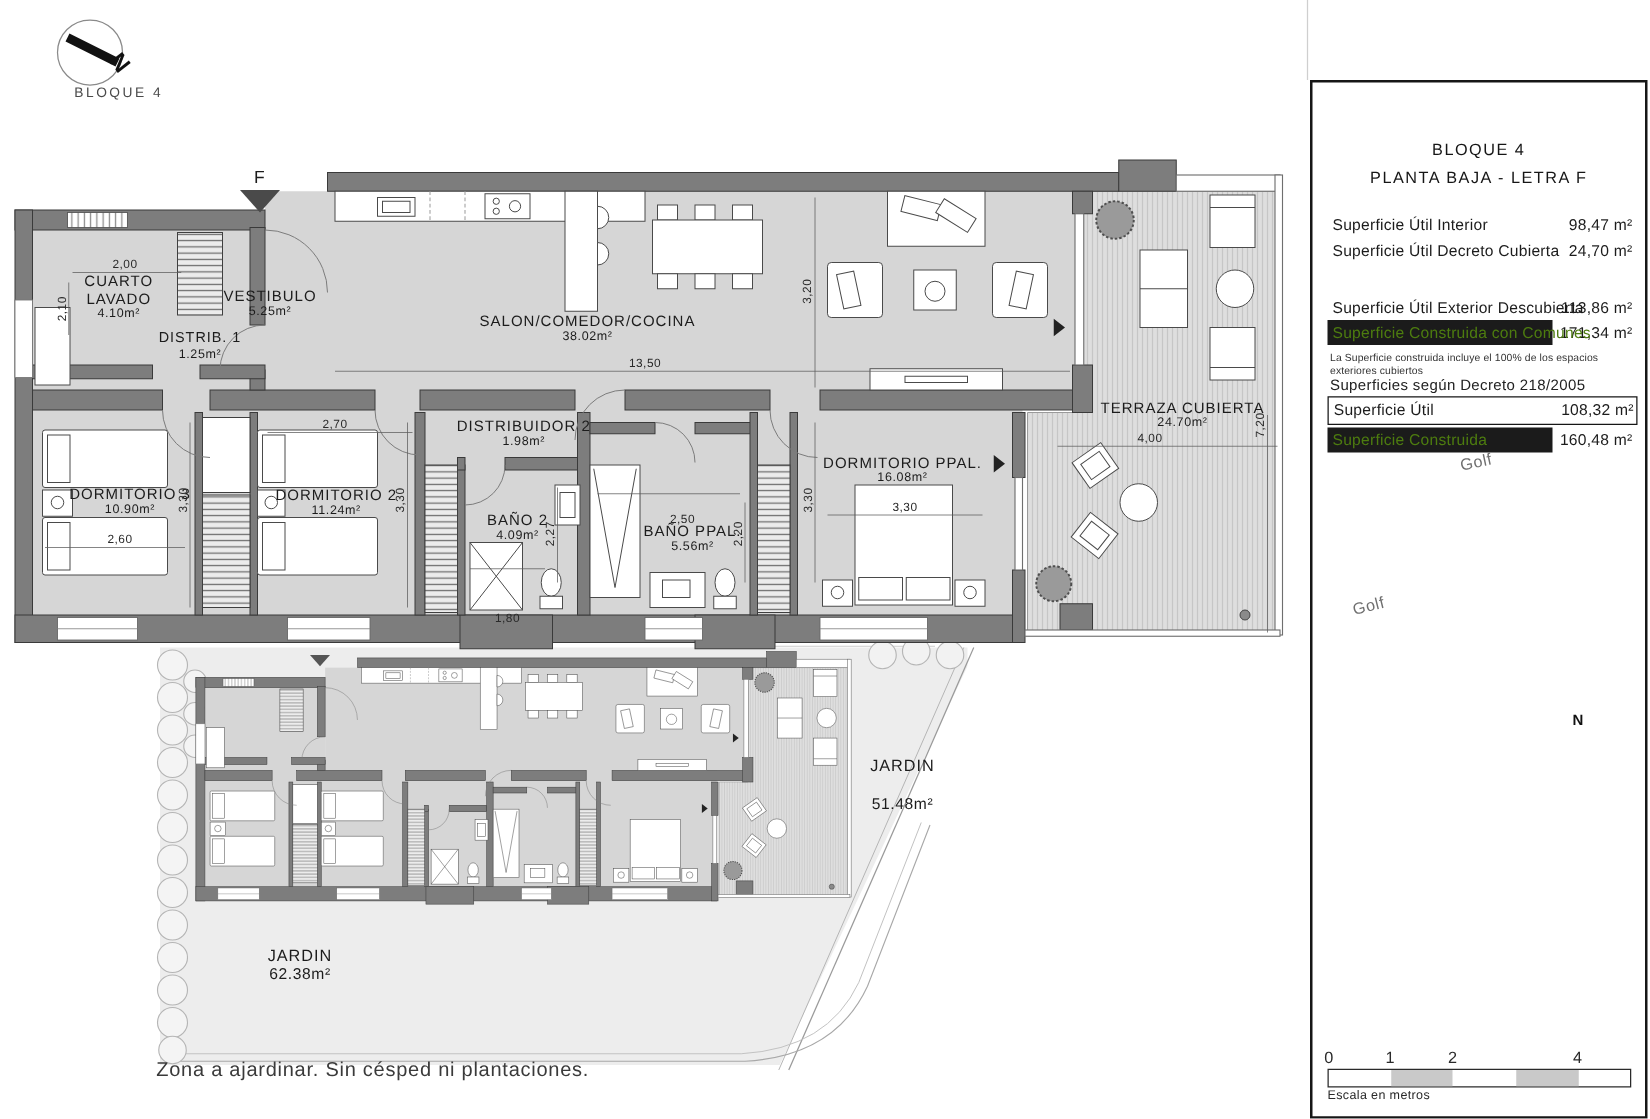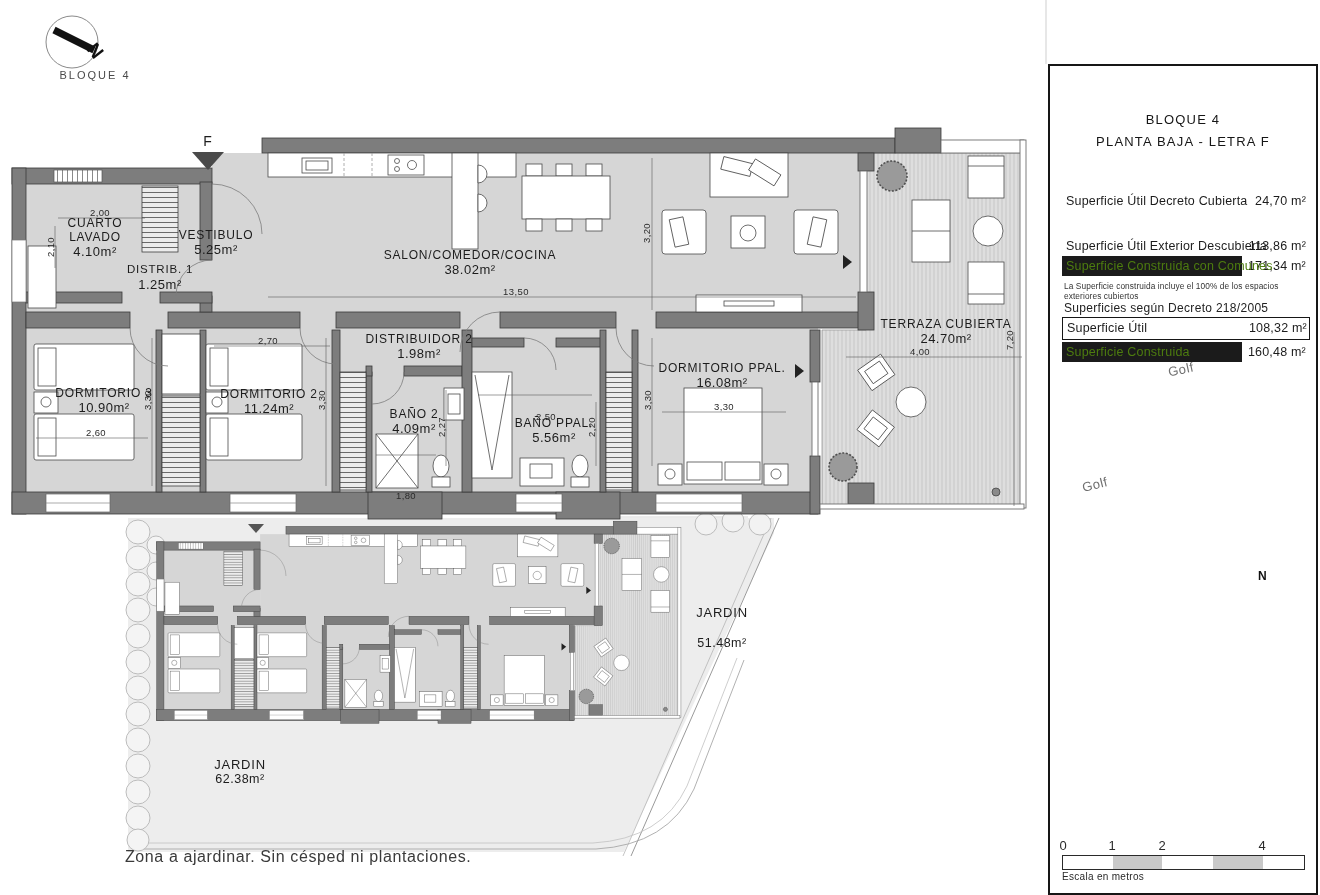--- a/index.html
+++ b/index.html
@@ -1,21 +1,21 @@
 <!DOCTYPE html>
 <html><head>
 <meta charset="utf-8">
 <style>
   html,body{margin:0;padding:0;background:#fff;}
   #sheet{position:relative;width:1320px;height:895px;background:#fff;overflow:hidden;
          font-family:"Liberation Sans", sans-serif;color:#1c1c1c;}
   svg{position:absolute;left:0;top:0;}
   .lbl{position:absolute;transform:translate(-50%,-50%);text-align:center;font-size:12px;
        letter-spacing:.8px;line-height:1.18;white-space:nowrap;color:#1c1c1c;}
-  .lbl .area{display:block;font-size:13px;letter-spacing:.5px;}
+  .lbl .area{display:block;font-size:10px;letter-spacing:.5px;}
   .dim{position:absolute;transform:translate(-50%,-50%);font-size:9.5px;letter-spacing:.4px;color:#2a2a2a;white-space:nowrap;}
   .vdim{transform:translate(-50%,-50%) rotate(-90deg);}
   .small-cap{position:absolute;font-size:16px;letter-spacing:.6px;color:#3a3a3a;white-space:nowrap;}
   
   #panel{position:absolute;left:1048px;top:64px;width:266px;height:827px;border:2px solid #161616;background:#fff;}
   .sb-title{position:absolute;width:100%;text-align:center;font-size:13px;letter-spacing:1.2px;color:#161616;}
   .sb-row{position:absolute;left:12px;width:246px;height:20px;font-size:12.5px;letter-spacing:.2px;}
   .sb-row .l{position:absolute;left:4px;top:3px;}
   .sb-row .v{position:absolute;right:2px;top:3px;}
   .sb-row.boxed{border:1.5px solid #161616;height:21px;}
@@ -408,20 +408,24 @@
 </div>
 <div class="lbl" style="left:240px;top:772px;font-size:13px;">
   <span>JARDIN</span><span class="area" style="font-size:12.5px;">62.38m²</span>
 </div>
 <div class="small-cap" style="left:125px;top:848px;">Zona a ajardinar. Sin césped ni plantaciones.</div>
 
 <div id="panel">
   <div class="sb-title" style="top:46px;">BLOQUE 4</div>
   <div class="sb-title" style="top:68px;">PLANTA BAJA - LETRA F</div>
 
+  <div class="sb-row" style="top:104px;">
+    <span class="l">Superficie Útil Interior</span>
+        <span class="v">98,47 m²</span>
+  </div>
   <div class="sb-row" style="top:125px;">
     <span class="l">Superficie Útil Decreto Cubierta</span>
         <span class="v">24,70 m²</span>
   </div>
   <div class="sb-row" style="top:170px;">
     <span class="l">Superficie Útil Exterior Descubierta</span>
         <span class="v">113,86 m²</span>
   </div>
   <div class="sb-row dark" style="top:190px;">
     <span class="band"></span>

